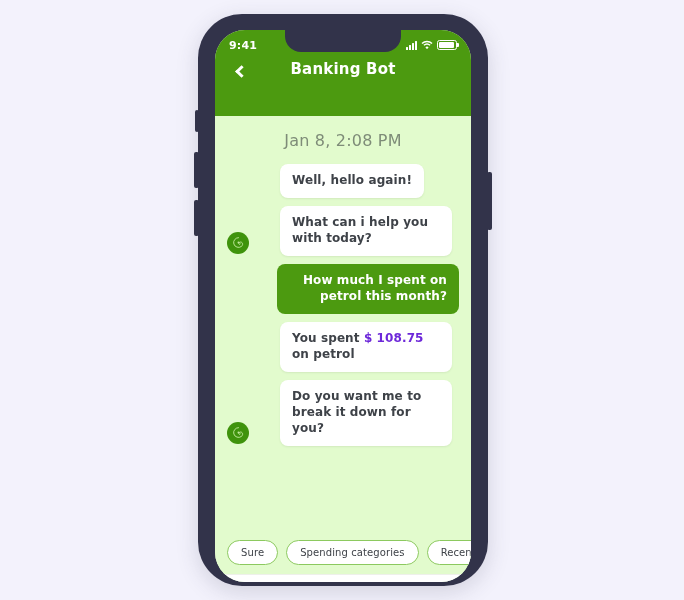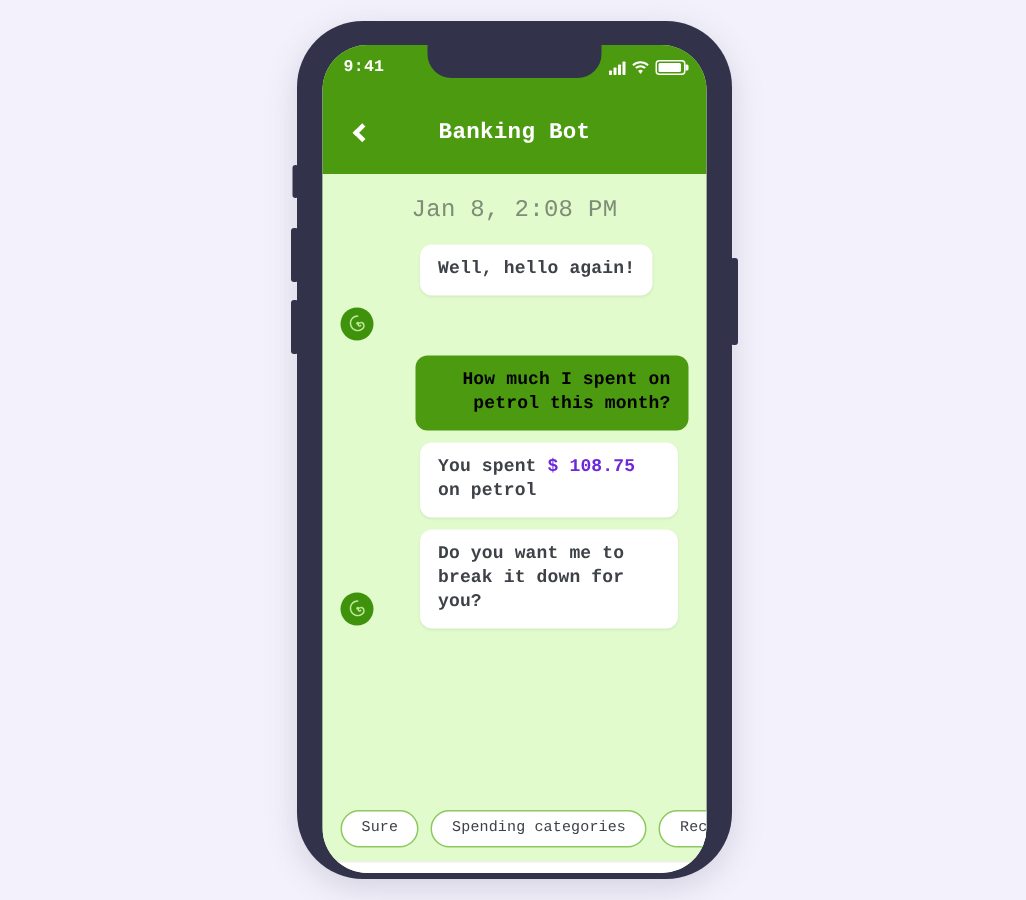--- a/index.html
+++ b/index.html
@@ -17,21 +17,20 @@
     position: relative;
   }
 
   
   .phone-wrap {
     position: absolute;
     left: 198px;
     top: 14px;
     width: 290px;
     height: 572px;
-    font-family: Liberation Mono, monospace;
   }
 
   .phone-frame {
     position: absolute;
     inset: 0;
     background: #32334a;
     border-radius: 44px;
     box-shadow: 0 6px 22px rgba(60,60,90,0.18);
   }
 
@@ -113,21 +112,21 @@
     border-radius: 0 1px 1px 0;
   }
   .ic-batt span { display: block; height: 100%; width: 92%; background: #ffffff; border-radius: 1px; }
 
   
   .app-header {
     position: relative;
     height: 56px;
     background: #4c9a10;
     display: flex;
-    align-items: center;
+    align-items: flex-start;
     padding: 0 14px;
   }
   .back-btn {
     width: 22px; height: 22px;
     display: flex; align-items: center; justify-content: center;
     cursor: pointer;
     flex: 0 0 auto;
   }
   .chev {
     width: 9px; height: 9px;
@@ -199,21 +198,21 @@
   }
   .bubble.bot {
     background: #ffffff;
     color: #3e4248;
     border-radius: 8px;
     box-shadow: 0 1px 2px rgba(70,90,60,0.10);
     font-weight: bold;
   }
   .bubble.user {
     background: #4c9a10;
-    color: #000000;
+    color: #ffffff;
     border-radius: 8px;
     text-align: right;
     font-weight: bold;
     max-width: 182px;
   }
   .bubble .amount { font-weight: bold; color: #6d28d9; }
 
   
   .quick-replies {
     position: relative;
@@ -301,20 +300,21 @@
       </div>
 
       <div class="msg-row bot">
         <div class="avatar">
           <svg viewBox="0 0 24 24" width="15" height="15" aria-hidden="true">
             <circle cx="12" cy="12" r="10.5" fill="#3f930c"></circle>
             <path d="M12 4.2a7.8 7.8 0 104.6 14.1c1.6-1.2 2.3-3 1.9-4.6-.4-1.6-1.9-2.6-3.6-2.4-1.2.1-2.1.8-2.4 1.7-.2.8.2 1.6 1 1.9.7.2 1.4-.1 1.7-.7" fill="none" stroke="#bfe89a" stroke-width="1.5" stroke-linecap="round"></path>
             <circle cx="12" cy="12" r="1.6" fill="#bfe89a"></circle>
           </svg>
         </div>
+        <div class="bubble bot">What can i help you with today?</div>
       </div>
 
       <div class="msg-row user">
         <div class="bubble user">How much I spent on petrol this month?</div>
       </div>
 
       <div class="msg-row bot">
         <div class="avatar-spacer"></div>
         <div class="bubble bot"><span>You spent </span><span class="amount">$ 108.75</span><span> on petrol</span></div>
       </div>

